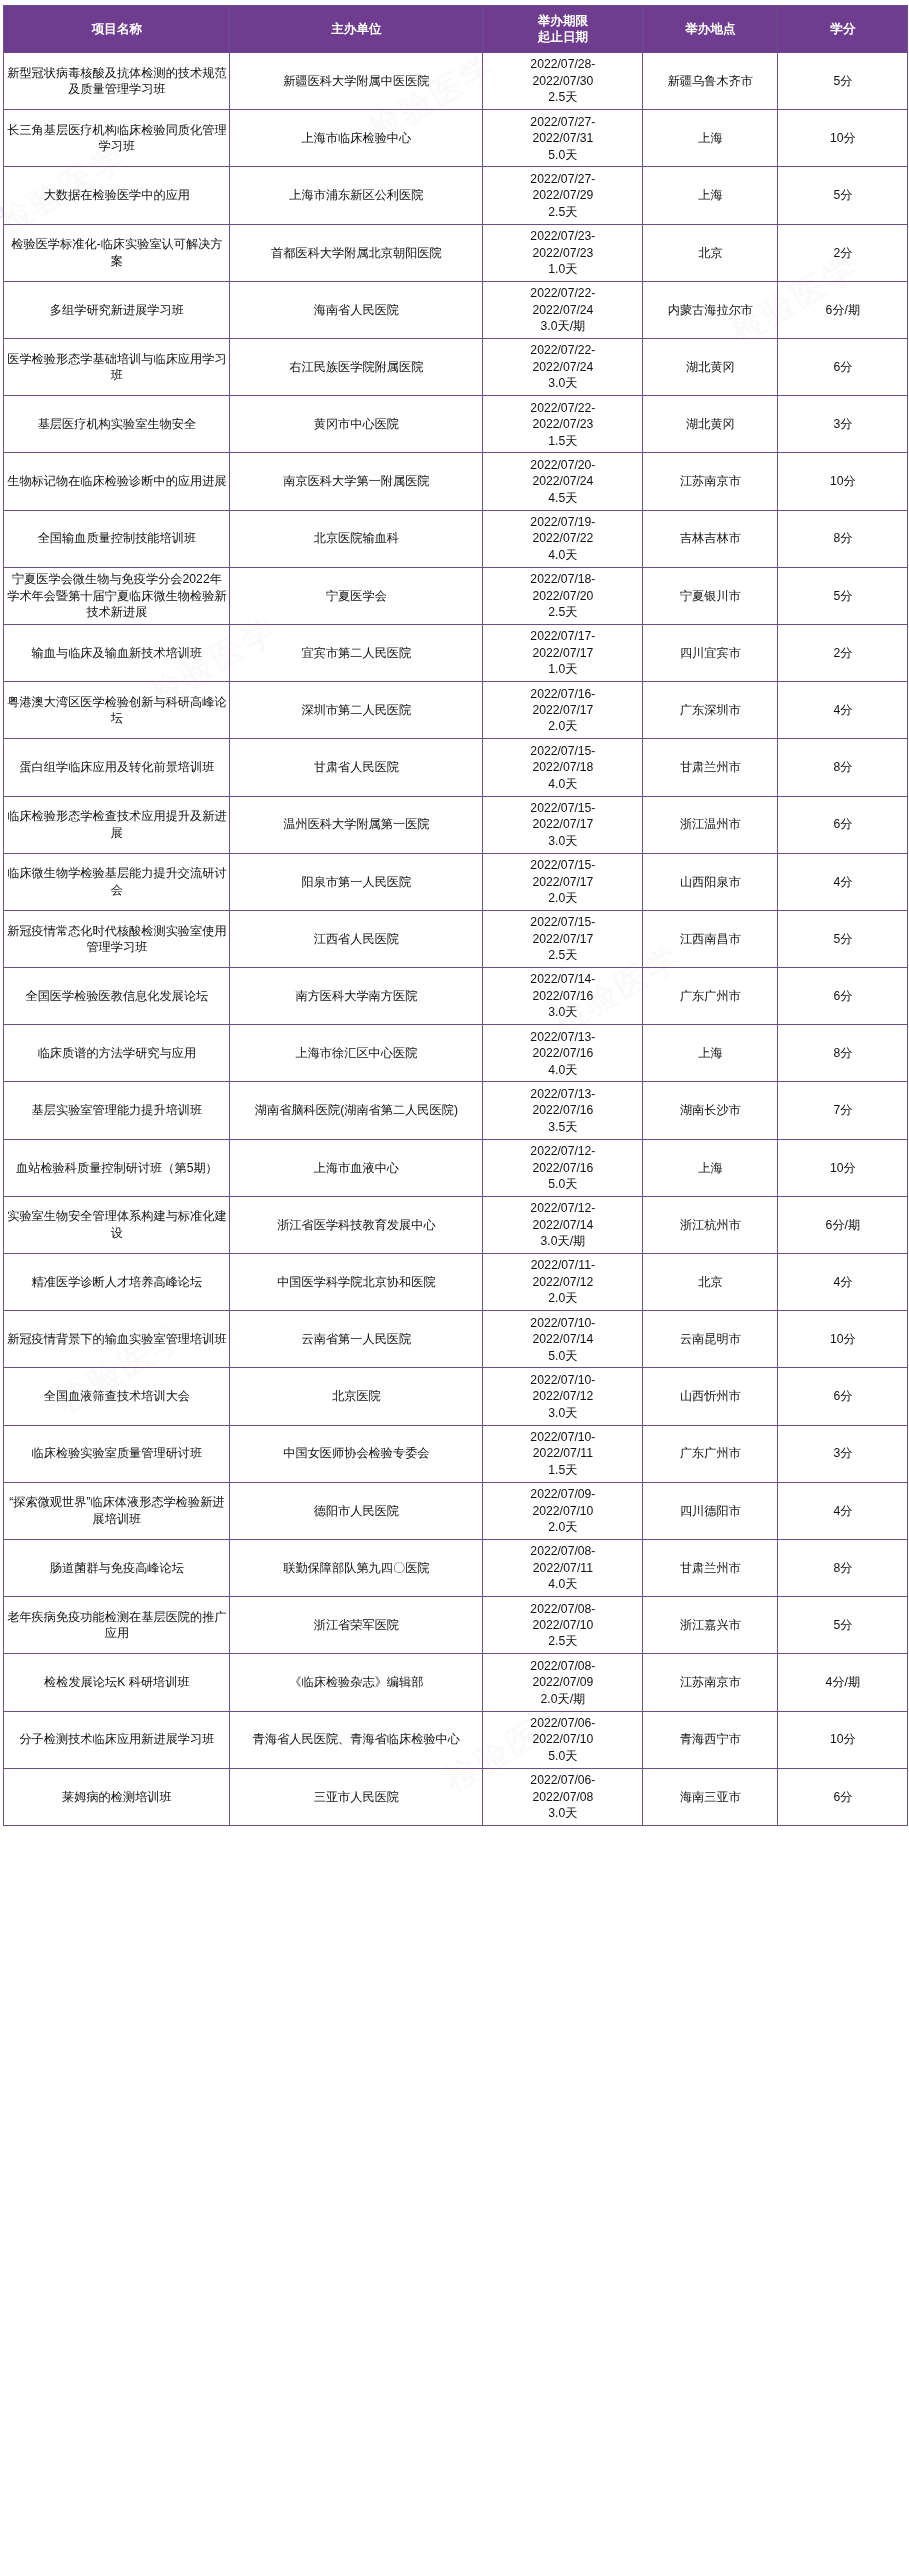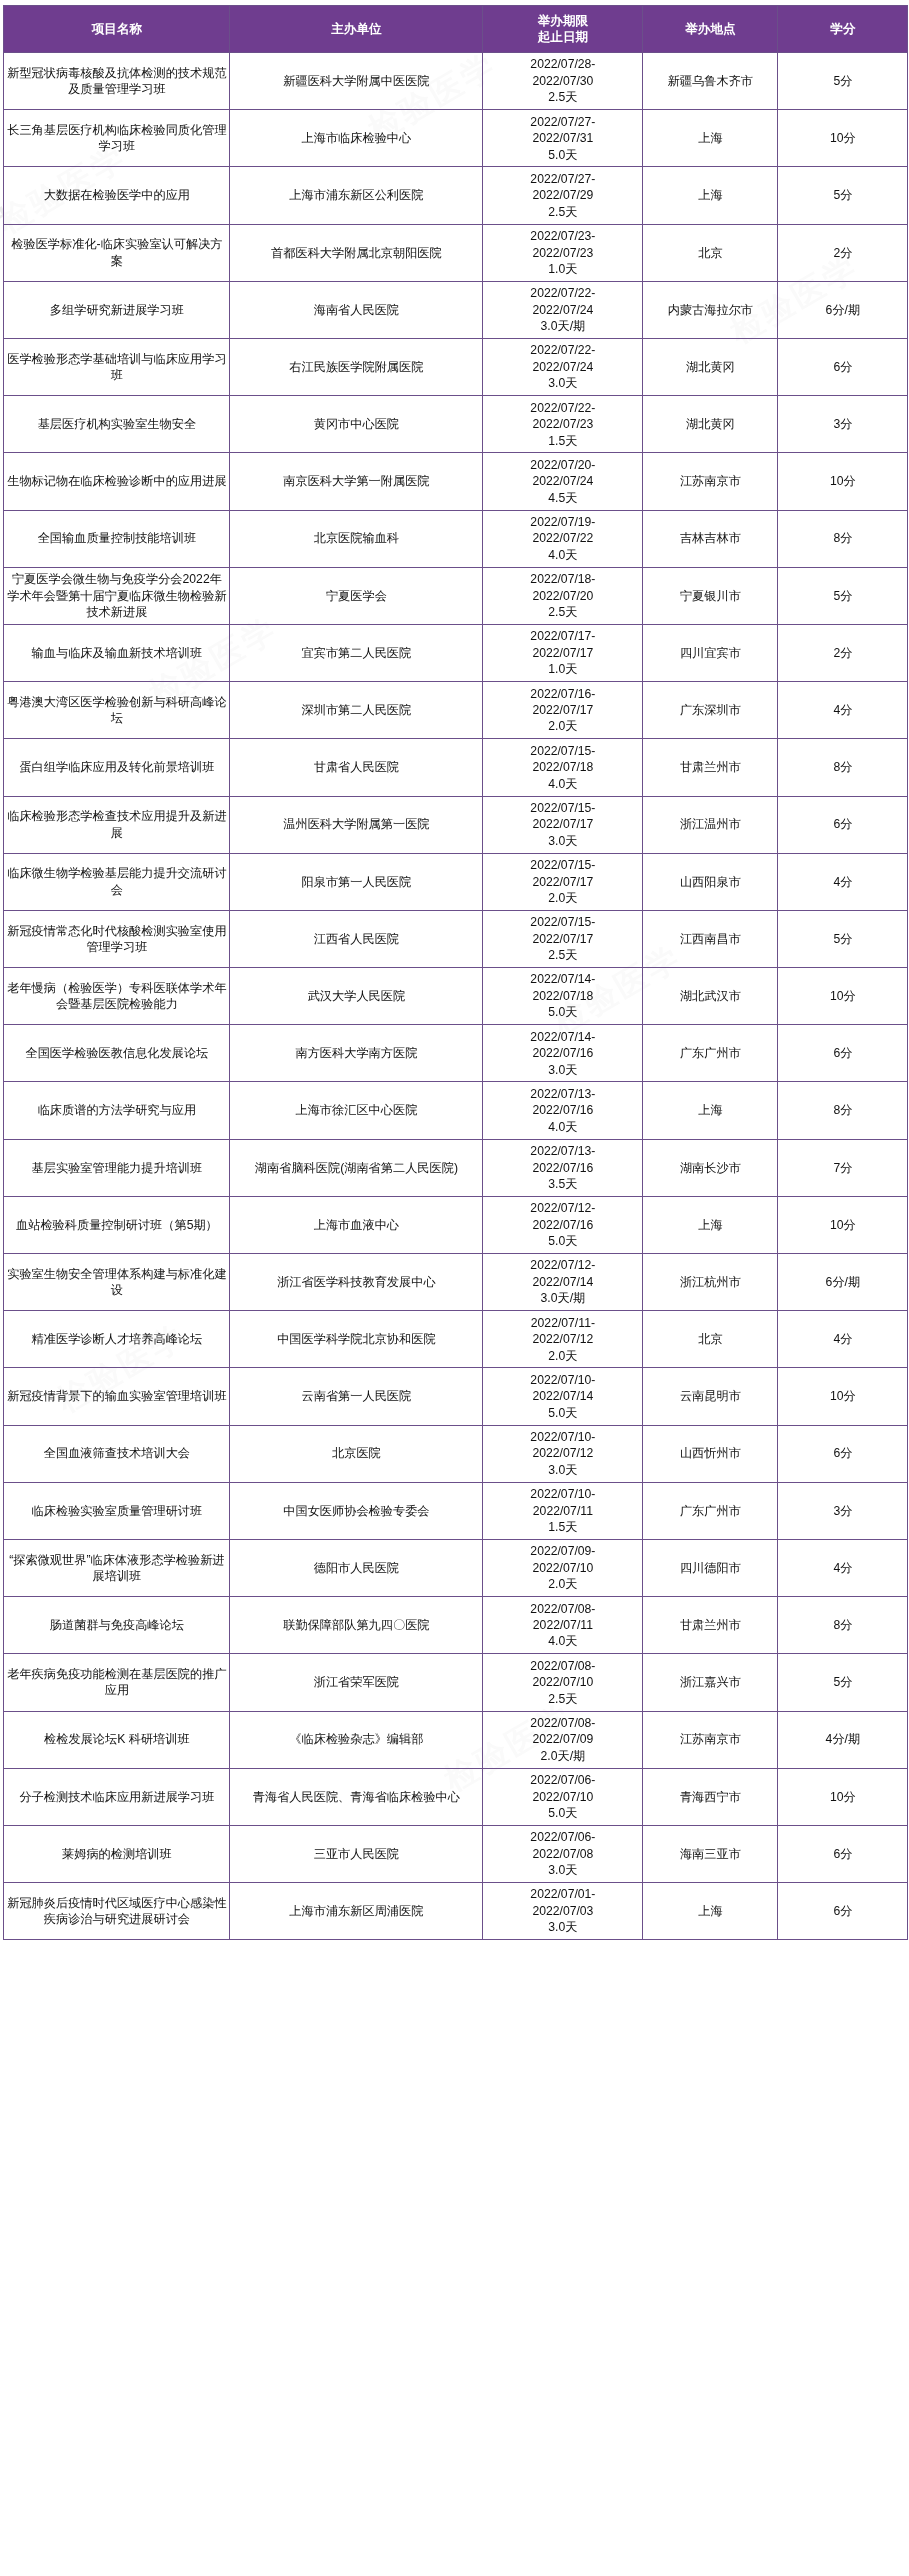--- a/index.html
+++ b/index.html
@@ -245,29 +245,20 @@
         <tr>
           <td class="name">新冠疫情常态化时代核酸检测实验室使用管理学习班</td>
           <td class="org">江西省人民医院</td>
           <td class="date">2022/07/15-
 2022/07/17
 2.5天</td>
           <td class="place">江西南昌市</td>
           <td class="credit">5分</td>
         </tr>
         <tr>
-          <td class="name">老年慢病（检验医学）专科医联体学术年会暨基层医院检验能力</td>
-          <td class="org">武汉大学人民医院</td>
-          <td class="date">2022/07/14-
-2022/07/18
-5.0天</td>
-          <td class="place">湖北武汉市</td>
-          <td class="credit">10分</td>
-        </tr>
-        <tr>
           <td class="name">全国医学检验医教信息化发展论坛</td>
           <td class="org">南方医科大学南方医院</td>
           <td class="date">2022/07/14-
 2022/07/16
 3.0天</td>
           <td class="place">广东广州市</td>
           <td class="credit">6分</td>
         </tr>
         <tr>
           <td class="name">临床质谱的方法学研究与应用</td>
@@ -388,25 +379,16 @@
         </tr>
         <tr>
           <td class="name">莱姆病的检测培训班</td>
           <td class="org">三亚市人民医院</td>
           <td class="date">2022/07/06-
 2022/07/08
 3.0天</td>
           <td class="place">海南三亚市</td>
           <td class="credit">6分</td>
         </tr>
-        <tr>
-          <td class="name">新冠肺炎后疫情时代区域医疗中心感染性疾病诊治与研究进展研讨会</td>
-          <td class="org">上海市浦东新区周浦医院</td>
-          <td class="date">2022/07/01-
-2022/07/03
-3.0天</td>
-          <td class="place">上海</td>
-          <td class="credit">6分</td>
-        </tr>
       </tbody>
   </table>
 </div>
 
 
 </body></html>

